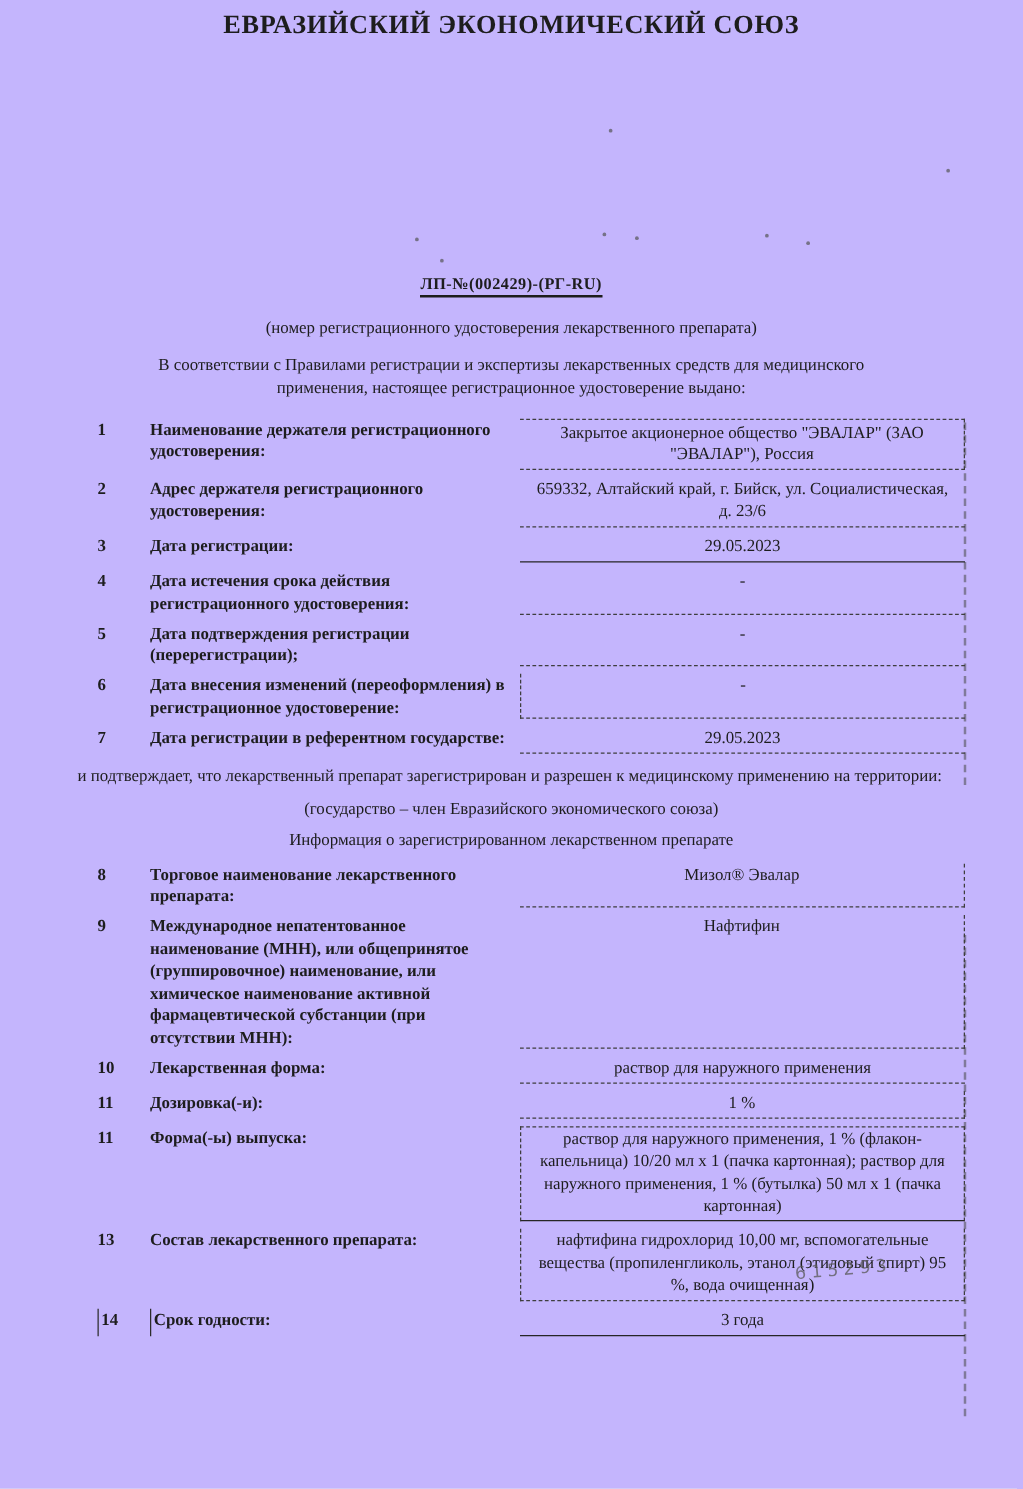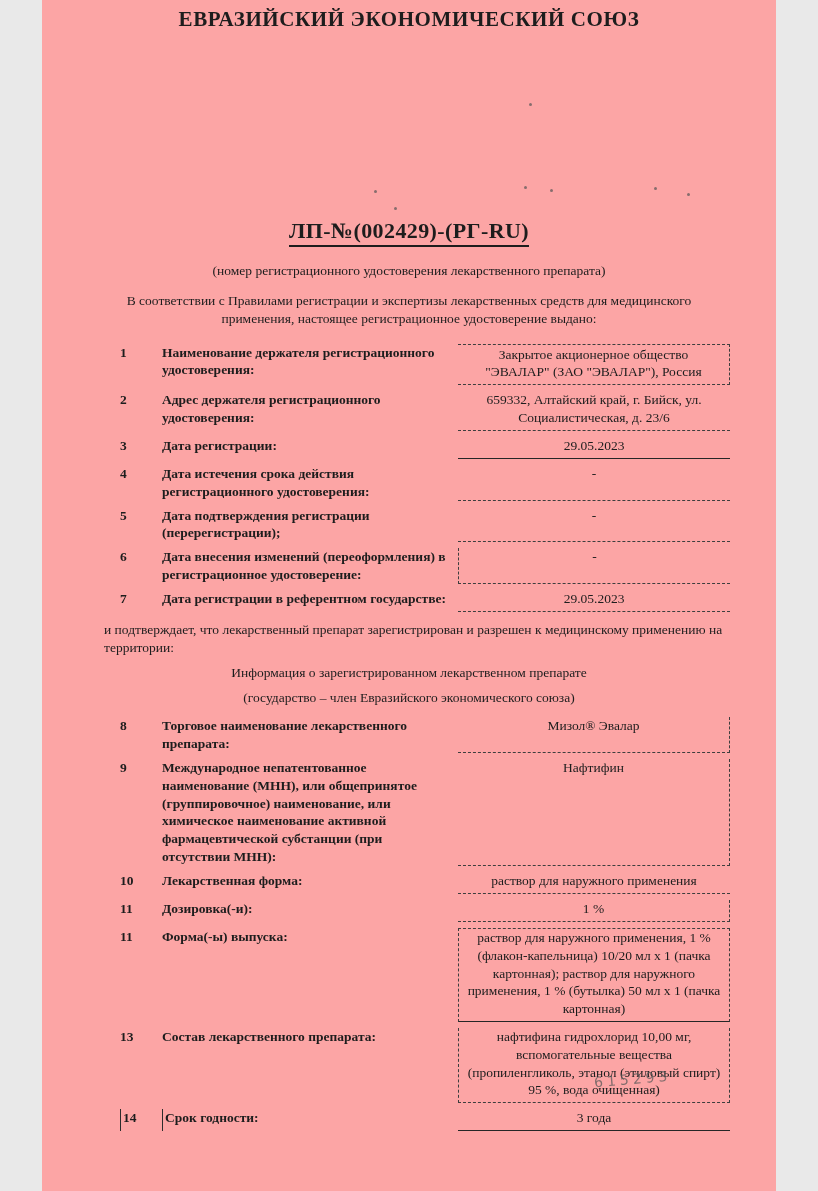--- a/index.html
+++ b/index.html
@@ -1,38 +1,38 @@
 <!DOCTYPE html>
 <html lang="ru"><head>
 <meta charset="utf-8">
 <style>
   html,body{margin:0;padding:0;background:#e9e9e9;}
   .page{
     position:relative;
-    width:734px;height:1191px;
+    width:818px;height:1191px;
     margin:0 auto;
-    background:#fca5a5;
+    background:#c4b5fd;
     color:#1d1d1d;
     font-family:"Liberation Serif","DejaVu Serif",serif;
     overflow:hidden;
     box-sizing:border-box;
   }
   
   .union-title{
     padding-top:7px;
     text-align:center;
     font-size:21px;
     font-weight:bold;
     letter-spacing:.6px;
   }
   
   .regnum-block{margin-top:186px;text-align:center;}
   .regnum{
     display:inline-block;
-    font-size:22px;
+    font-size:13px;
     font-weight:bold;
     letter-spacing:.4px;
     border-bottom:2px solid #1d1d1d;
     padding-bottom:1px;
   }
   .regnum-caption{margin-top:16px;font-size:13.5px;}
   
   .intro{
     width:620px;margin:13px auto 0;
     text-align:center;font-size:13.5px;line-height:1.32;
@@ -155,22 +155,22 @@
       <div class="value v-left">-</div>
     </div>
     <div class="row">
       <div class="num">7</div>
       <div class="label">Дата регистрации в референтном государстве:</div>
       <div class="value">29.05.2023</div>
     </div>
   </div>
 
   <div class="confirm">и подтверждает, что лекарственный препарат зарегистрирован и разрешен к медицинскому применению на территории:</div>
+  <div class="center-line territory-caption">(государство – член Евразийского экономического союза)</div>
   <div class="center-line info-heading">Информация о зарегистрированном лекарственном препарате</div>
-  <div class="center-line territory-caption">(государство – член Евразийского экономического союза)</div>
 
   <div class="fields second">
     <div class="row">
       <div class="num">8</div>
       <div class="label">Торговое наименование лекарственного препарата:</div>
       <div class="value v-right">Мизол® Эвалар</div>
     </div>
     <div class="row">
       <div class="num">9</div>
       <div class="label">Международное непатентованное наименование (МНН), или общепринятое (группировочное) наименование, или химическое наименование активной фармацевтической субстанции (при отсутствии МНН):</div>

